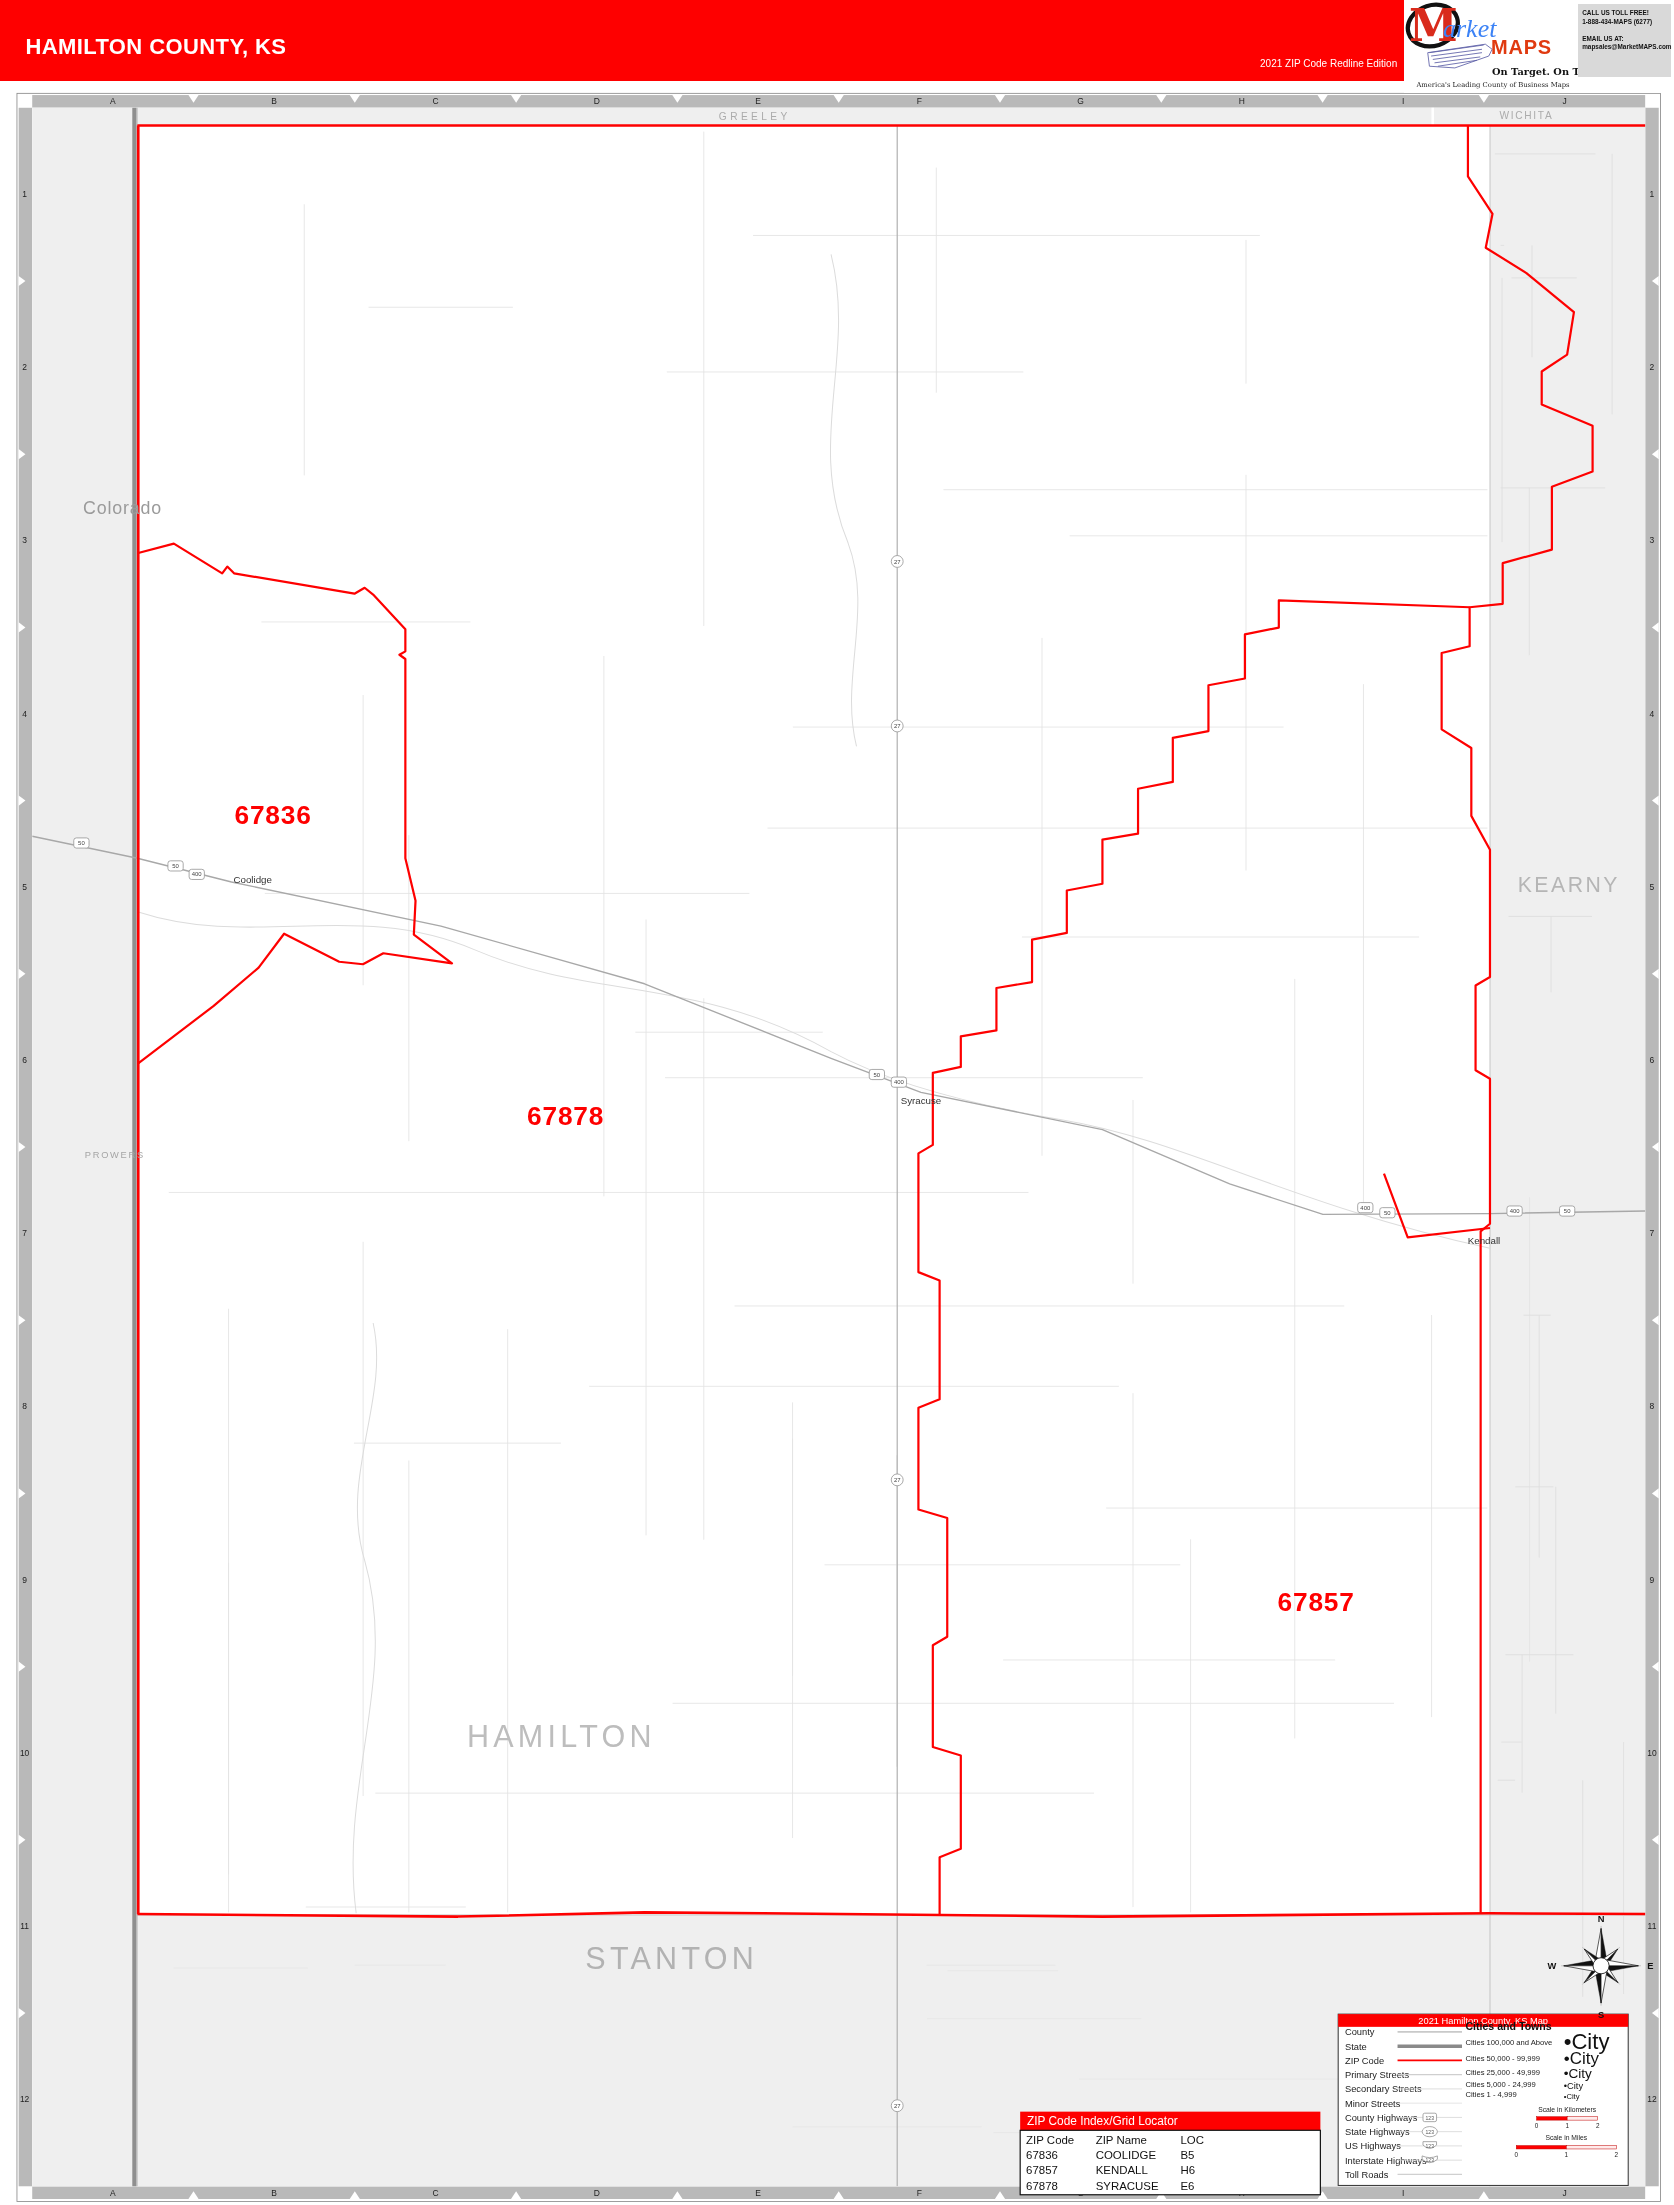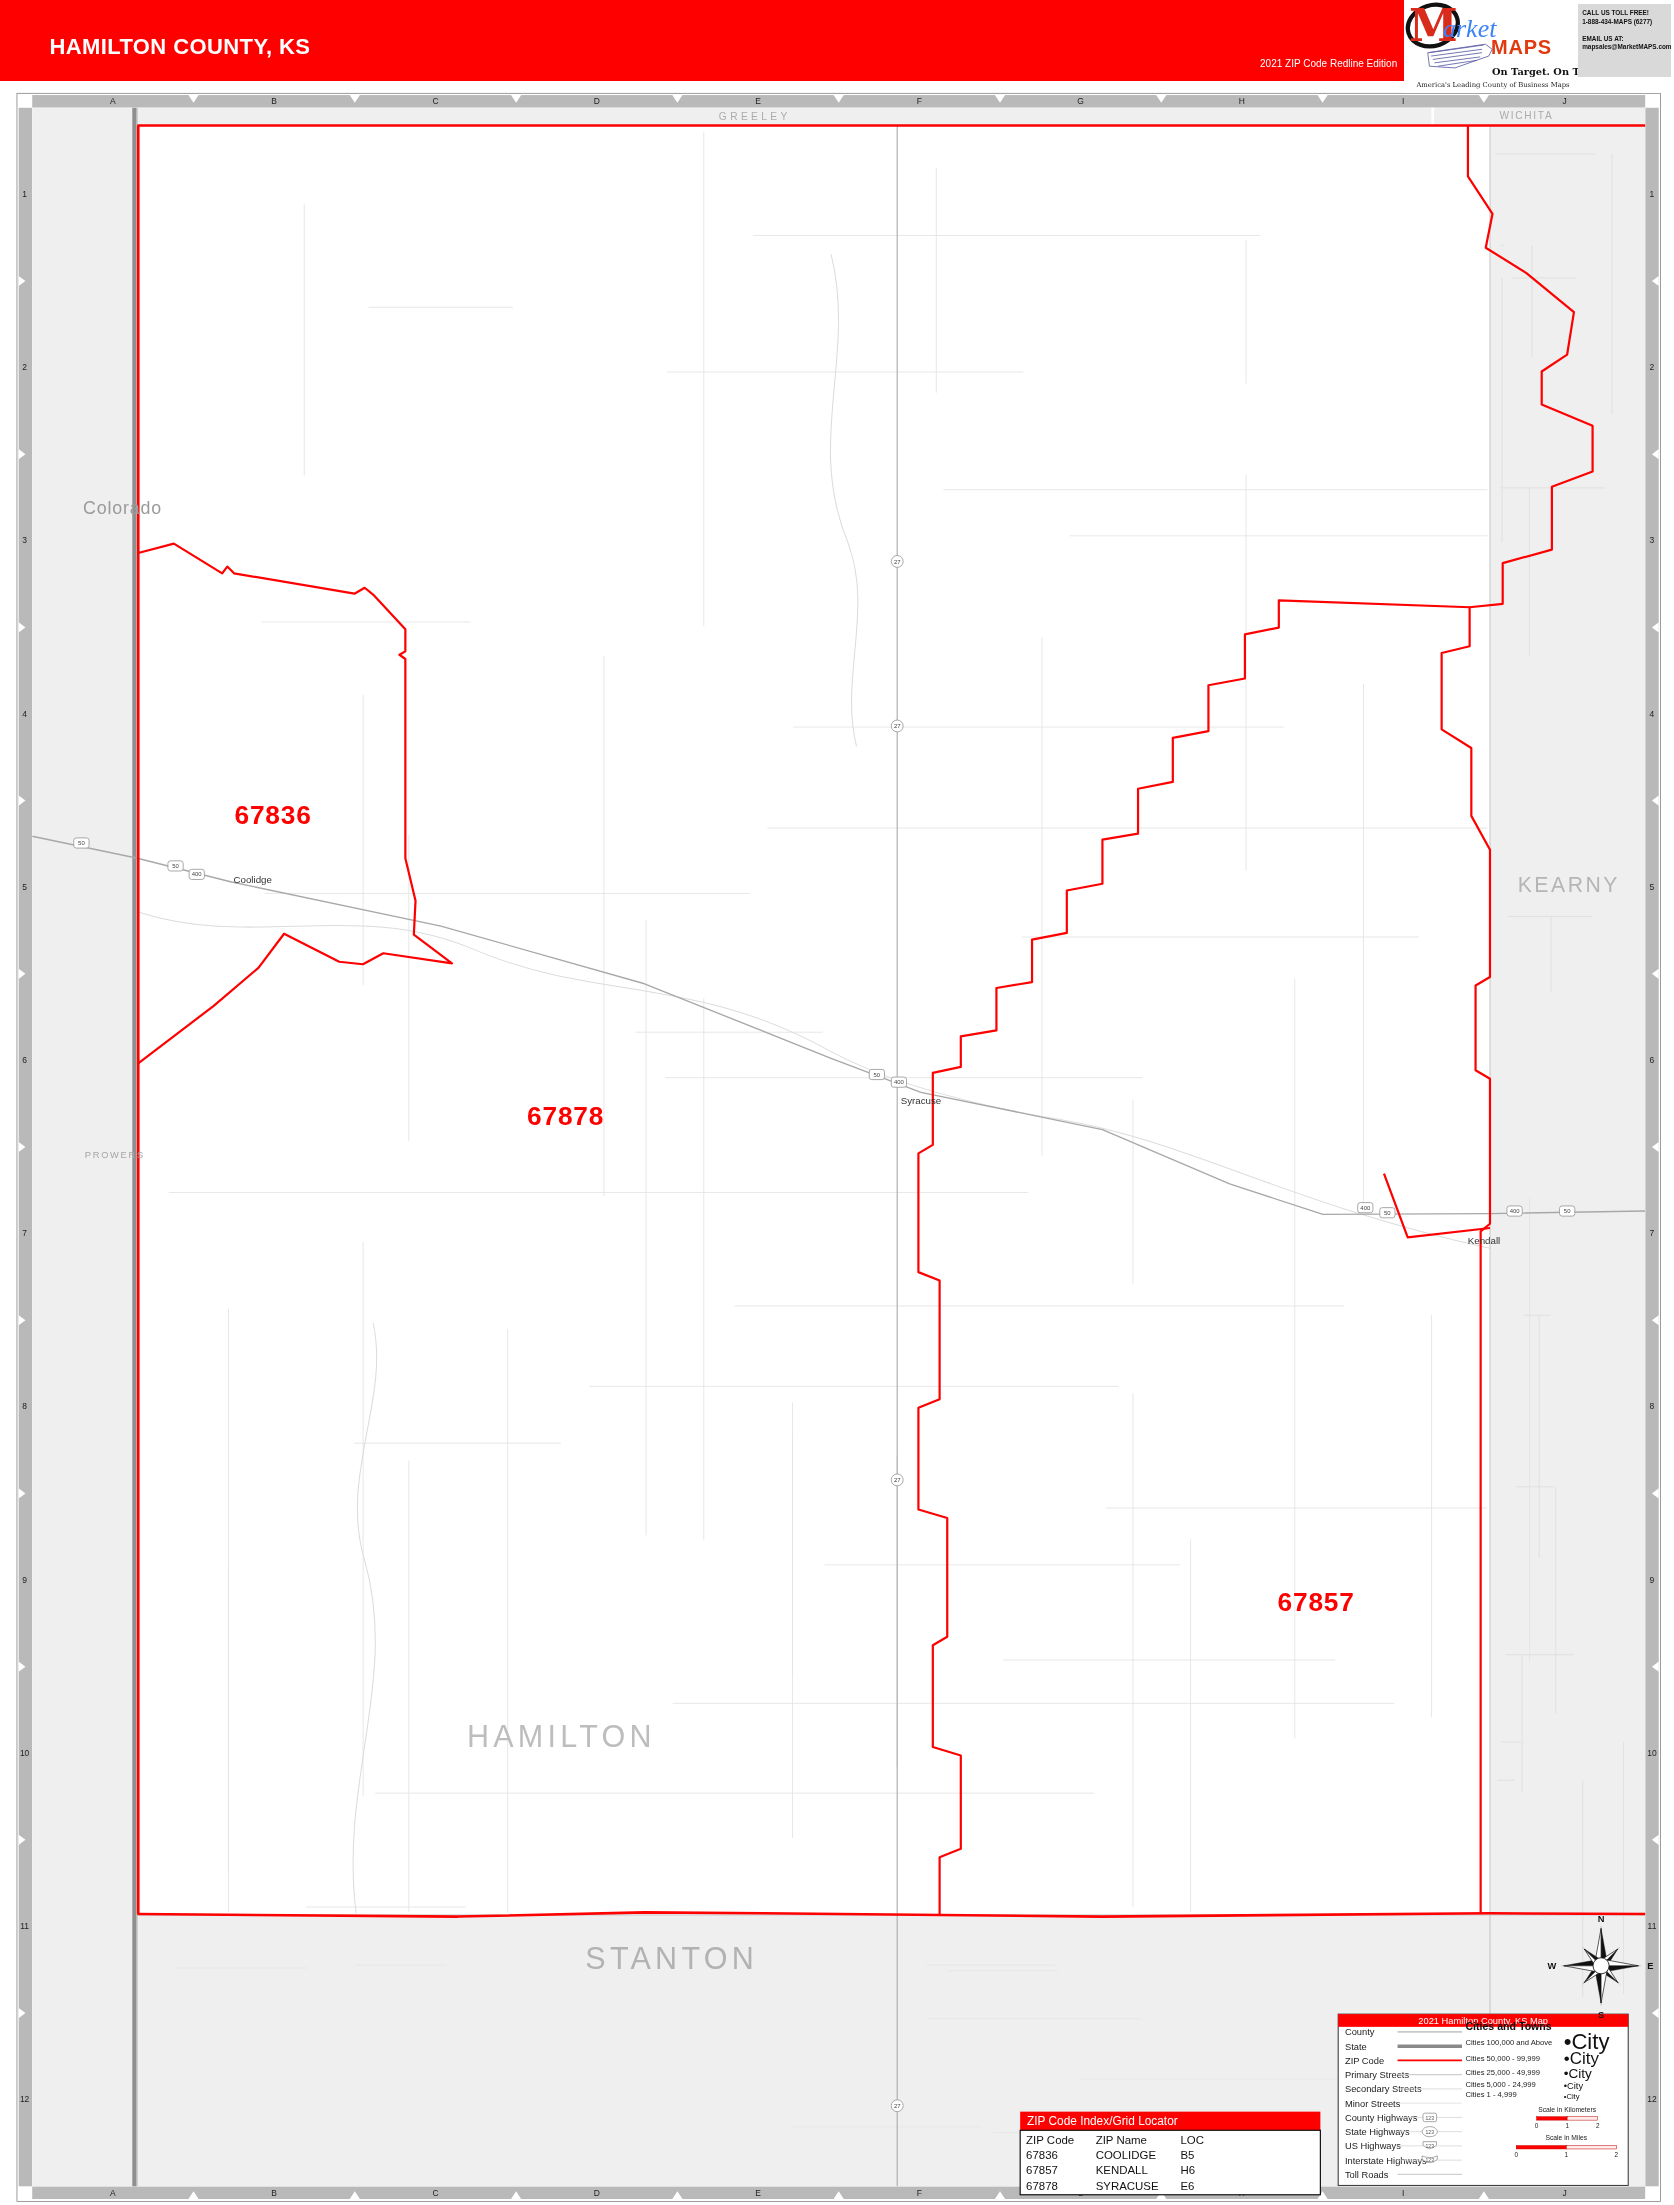--- a/index.html
+++ b/index.html
@@ -1,20 +1,20 @@
 <!DOCTYPE html>
 <html style="font-size:13.6px"><head>
 <meta charset="utf-8">
 <style>
   html,body{margin:0;padding:0;background:#fff;}
   .page{position:relative;width:1674px;height:2205px;background:#fff;overflow:hidden;
         font-family:"Liberation Sans",sans-serif;}
   svg{position:absolute;left:0;top:0;}
   .hdr{position:absolute;left:0;top:0;width:1404px;height:81px;background:#fe0000;}
-  .hdr-title{position:absolute;left:25.4px;top:34px;color:#fff;font-size:22px;font-weight:bold;letter-spacing:0.4px;margin-left:24px;}
+  .hdr-title{position:absolute;left:25.4px;top:34px;color:#fff;font-size:22px;font-weight:bold;letter-spacing:0.4px;}
   .hdr-edition{position:absolute;right:6.8px;bottom:12px;color:#fff;font-size:10px;font-weight:normal;}
   .logo-panel{position:absolute;left:1404px;top:0;width:271px;height:93px;background:#fff;}
   .logo-m{position:absolute;left:5.1px;top:0px;color:#d92b1c;font-family:"DejaVu Serif",serif;font-size:44px;font-weight:bold;}
   .logo-market{position:absolute;left:39px;top:13.6px;color:#3b82f6;font-family:Liberation Serif, serif;font-style:italic;font-size:26px;}
   .logo-maps{position:absolute;left:87px;top:36px;color:#e03a10;font-size:20px;font-weight:bold;letter-spacing:0.8px;}
   .logo-tag{position:absolute;left:88px;top:66px;color:#111;font-family:"DejaVu Serif",serif;font-size:9.8px;font-weight:bold;}
   .logo-sub{position:absolute;left:0px;top:81px;width:178px;text-align:center;color:#222;font-family:"DejaVu Serif",serif;font-size:6.8px;}
   .contact{position:absolute;left:174px;top:4.2px;width:93px;height:73px;background:#d9d9d9;color:#111;
            font-size:6.4px;font-weight:bold;line-height:8.5px;padding:5.1px 0 0 4.2px;box-sizing:border-box;}
   .contact .gap{height:8.5px;}

